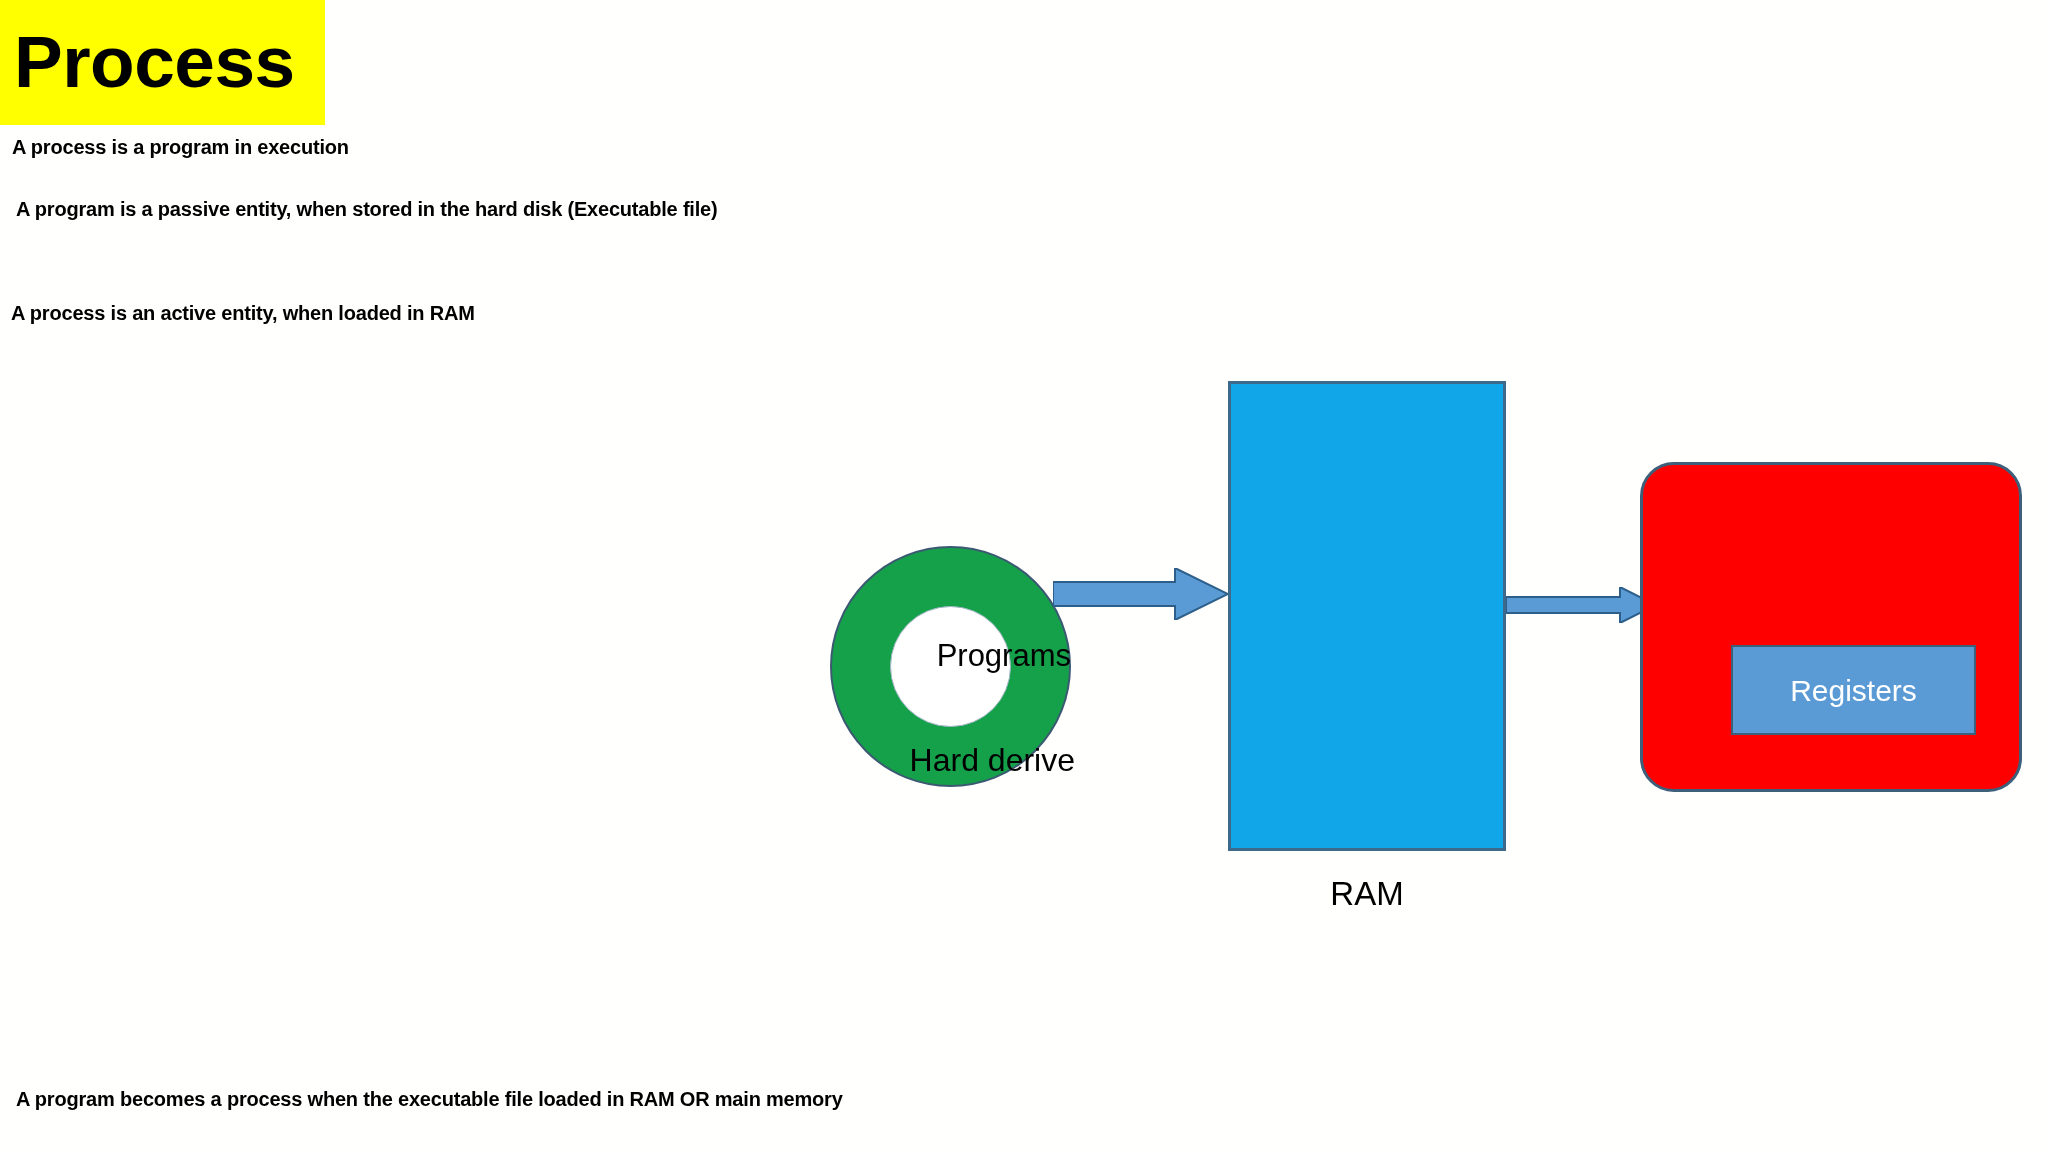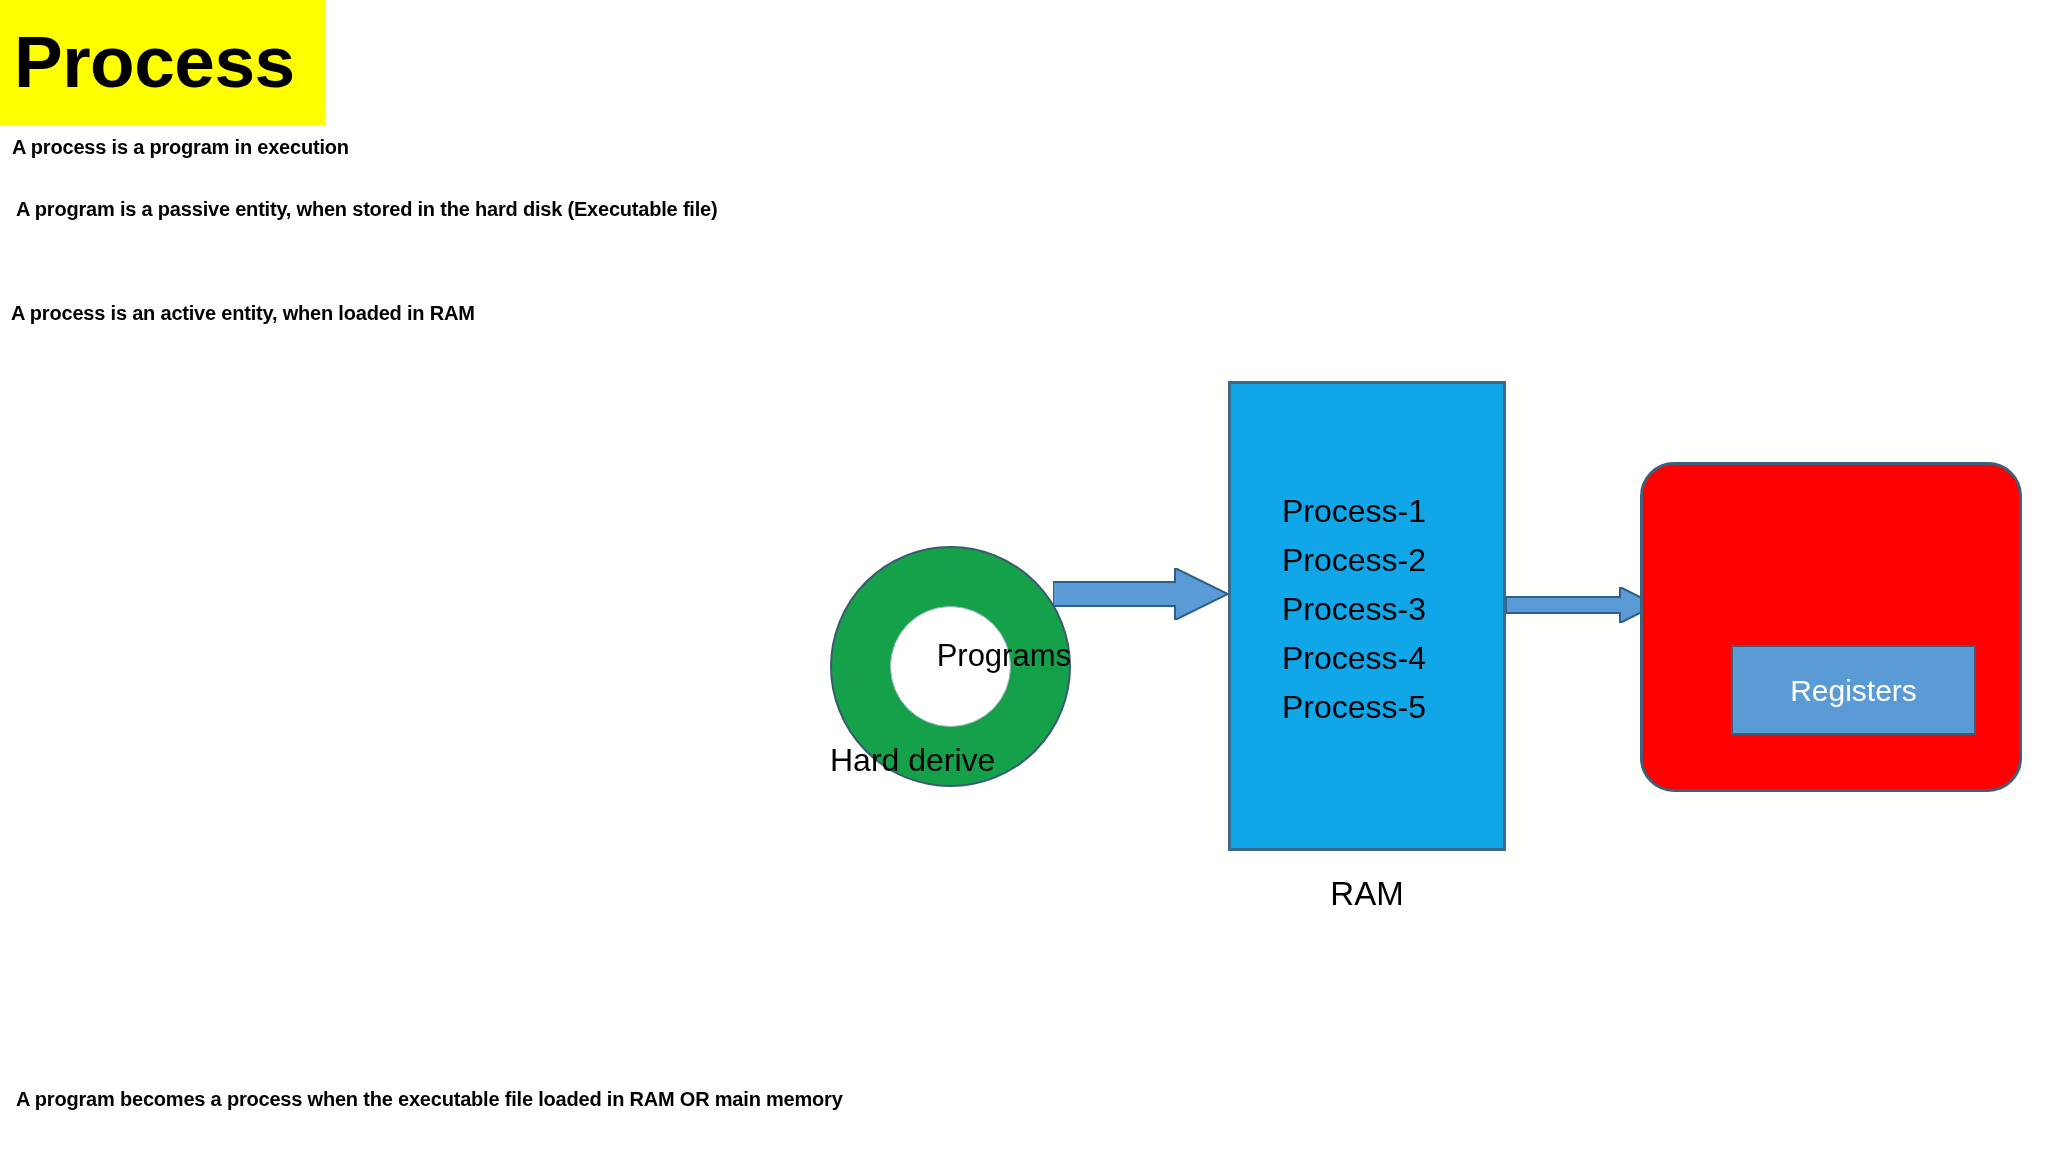--- a/index.html
+++ b/index.html
@@ -92,21 +92,21 @@
     text-align: right;
     font-size: 31px;
     color: #000000;
     white-space: nowrap;
   }
   .hd-caption {
     position: absolute;
     left: 830px;
     top: 742px;
     width: 245px;
-    text-align: left;
+    text-align: right;
     font-size: 32px;
     color: #000000;
     white-space: nowrap;
   }
 
   
   .arrow1 {
     position: absolute;
     left: 1053px;
     top: 568px;
@@ -211,27 +211,20 @@
     <div class="donut-inner"></div>
     <div class="donut-label">Programs</div>
   </div>
   <div class="hd-caption">Hard derive</div>
 
   <svg class="arrow1" viewBox="0 0 175 52" preserveAspectRatio="none">
     <polygon points="0,14 122,14 122,0 175,26 122,52 122,38 0,38" fill="#5B9BD5" stroke="#2E5F8A" stroke-width="2" stroke-linejoin="miter"></polygon>
   </svg>
 
   <div class="ram-box"></div>
-  <div class="ram-list">
-    <div class="ram-item">Process-1</div>
-    <div class="ram-item">Process-2</div>
-    <div class="ram-item">Process-3</div>
-    <div class="ram-item">Process-4</div>
-    <div class="ram-item">Process-5</div>
-  </div>
   <div class="ram-caption">RAM</div>
 
   <svg class="arrow2" viewBox="0 0 150 36" preserveAspectRatio="none">
     <polygon points="0,10 114,10 114,0 150,18 114,36 114,26 0,26" fill="#5B9BD5" stroke="#2E5F8A" stroke-width="2" stroke-linejoin="miter"></polygon>
   </svg>
 
   <div class="cpu-container"></div>
   <div class="inner-box reg-box">Registers</div>
 
 </div>

